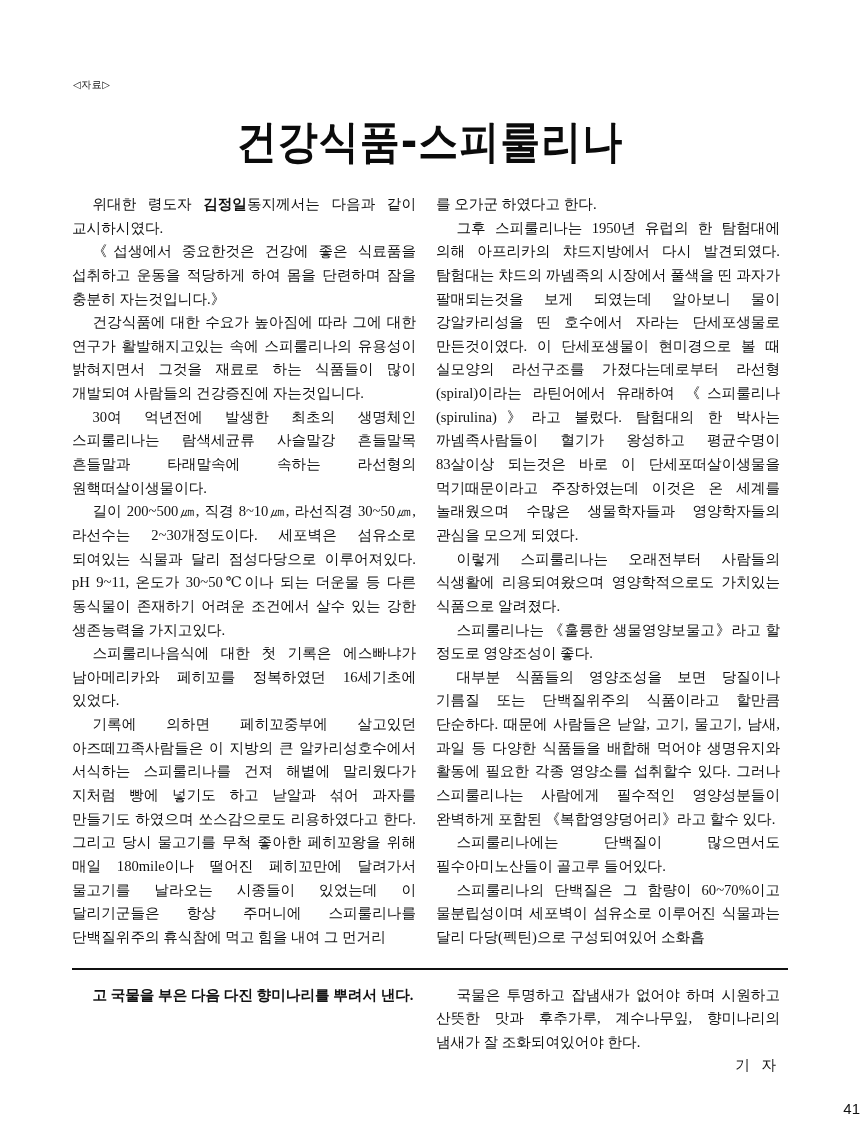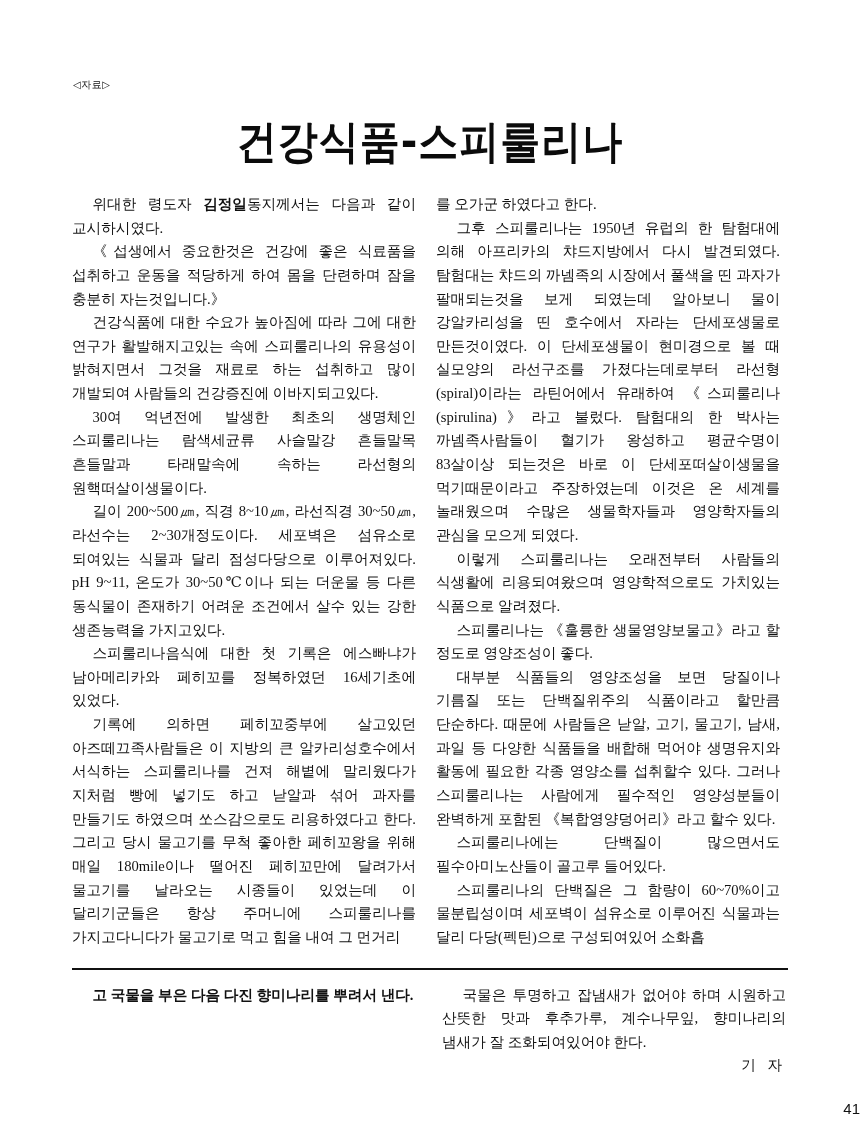--- a/index.html
+++ b/index.html
@@ -72,21 +72,21 @@
   }
 
   .rule {
     border: none;
     border-top: 2.5px solid #111;
     margin: 18px 0 14px 0;
   }
 
   .footer-cols {
     display: flex;
-    gap: 26px;
+    gap: 20px;
     align-items: flex-start;
   }
   .footer-cols .col {
     font-size: 14.6px;
     line-height: 1.62;
   }
   .footer-cols .col p {
     margin: 0;
   }
   .f-bold {
@@ -124,25 +124,25 @@
 
   <h1 class="headline">건강식품-스피룰리나</h1>
 
   <div class="columns">
 
     <div class="col">
       <p>
         <span>위대한 령도자 </span><span class="bold-name">김정일</span><span>동지께서는 다음과 같이 교시하시였다.</span>
       </p>
       <p class="quote">《섭생에서 중요한것은 건강에 좋은 식료품을 섭취하고 운동을 적당하게 하여 몸을 단련하며 잠을 충분히 자는것입니다.》</p>
-      <p>건강식품에 대한 수요가 높아짐에 따라 그에 대한 연구가 활발해지고있는 속에 스피룰리나의 유용성이 밝혀지면서 그것을 재료로 하는 섭취하고 많이 개발되여 사람들의 건강증진에 이바지되고있다.</p>
+      <p>건강식품에 대한 수요가 높아짐에 따라 그에 대한 연구가 활발해지고있는 속에 스피룰리나의 유용성이 밝혀지면서 그것을 재료로 하는 식품들이 많이 개발되여 사람들의 건강증진에 자는것입니다.</p>
       <p>30여 억년전에 발생한 최초의 생명체인 스피룰리나는 람색세균류 사슬말강 흔들말목 흔들말과 타래말속에 속하는 라선형의 원핵떠살이생물이다.</p>
       <p>길이 200~500㎛, 직경 8~10㎛, 라선직경 30~50㎛, 라선수는 2~30개정도이다. 세포벽은 섬유소로 되여있는 식물과 달리 점성다당으로 이루어져있다. pH 9~11, 온도가 30~50℃이나 되는 더운물 등 다른 동식물이 존재하기 어려운 조건에서 살수 있는 강한 생존능력을 가지고있다.</p>
       <p>스피룰리나음식에 대한 첫 기록은 에스빠냐가 남아메리카와 페히꼬를 정복하였던 16세기초에 있었다.</p>
-      <p>기록에 의하면 페히꼬중부에 살고있던 아즈떼끄족사람들은 이 지방의 큰 알카리성호수에서 서식하는 스피룰리나를 건져 해볕에 말리웠다가 지처럼 빵에 넣기도 하고 낟알과 섞어 과자를 만들기도 하였으며 쏘스감으로도 리용하였다고 한다. 그리고 당시 물고기를 무척 좋아한 페히꼬왕을 위해 매일 180mile이나 떨어진 페히꼬만에 달려가서 물고기를 날라오는 시종들이 있었는데 이 달리기군들은 항상 주머니에 스피룰리나를 가지고다니다가 물고기로 먹고 힘을 내여 그 먼거리</p>
+      <p>기록에 의하면 페히꼬중부에 살고있던 아즈떼끄족사람들은 이 지방의 큰 알카리성호수에서 서식하는 스피룰리나를 건져 해볕에 말리웠다가 지처럼 빵에 넣기도 하고 낟알과 섞어 과자를 만들기도 하였으며 쏘스감으로도 리용하였다고 한다. 그리고 당시 물고기를 무척 좋아한 페히꼬왕을 위해 매일 180mile이나 떨어진 페히꼬만에 달려가서 물고기를 날라오는 시종들이 있었는데 이 달리기군들은 항상 주머니에 스피룰리나를 단백질위주의 휴식참에 먹고 힘을 내여 그 먼거리</p>
     </div>
 
     <div class="col">
       <p class="noindent">를 오가군 하였다고 한다.</p>
       <p>그후 스피룰리나는 1950년 유럽의 한 탐험대에 의해 아프리카의 챠드지방에서 다시 발견되였다. 탐험대는 챠드의 까넴족의 시장에서 풀색을 띤 과자가 팔매되는것을 보게 되였는데 알아보니 물이 강알카리성을 띤 호수에서 자라는 단세포생물로 만든것이였다. 이 단세포생물이 현미경으로 볼 때 실모양의 라선구조를 가졌다는데로부터 라선형(spiral)이라는 라틴어에서 유래하여 《스피룰리나(spirulina)》라고 불렀다. 탐험대의 한 박사는 까넴족사람들이 혈기가 왕성하고 평균수명이 83살이상 되는것은 바로 이 단세포떠살이생물을 먹기때문이라고 주장하였는데 이것은 온 세계를 놀래웠으며 수많은 생물학자들과 영양학자들의 관심을 모으게 되였다.</p>
       <p>이렇게 스피룰리나는 오래전부터 사람들의 식생활에 리용되여왔으며 영양학적으로도 가치있는 식품으로 알려졌다.</p>
       <p>스피룰리나는 《훌륭한 생물영양보물고》라고 할 정도로 영양조성이 좋다.</p>
       <p>대부분 식품들의 영양조성을 보면 당질이나 기름질 또는 단백질위주의 식품이라고 할만큼 단순하다. 때문에 사람들은 낟알, 고기, 물고기, 남새, 과일 등 다양한 식품들을 배합해 먹어야 생명유지와 활동에 필요한 각종 영양소를 섭취할수 있다. 그러나 스피룰리나는 사람에게 필수적인 영양성분들이 완벽하게 포함된 《복합영양덩어리》라고 할수 있다.</p>
       <p>스피룰리나에는 단백질이 많으면서도 필수아미노산들이 골고루 들어있다.</p>
       <p>스피룰리나의 단백질은 그 함량이 60~70%이고 물분립성이며 세포벽이 섬유소로 이루어진 식물과는 달리 다당(펙틴)으로 구성되여있어 소화흡</p>

